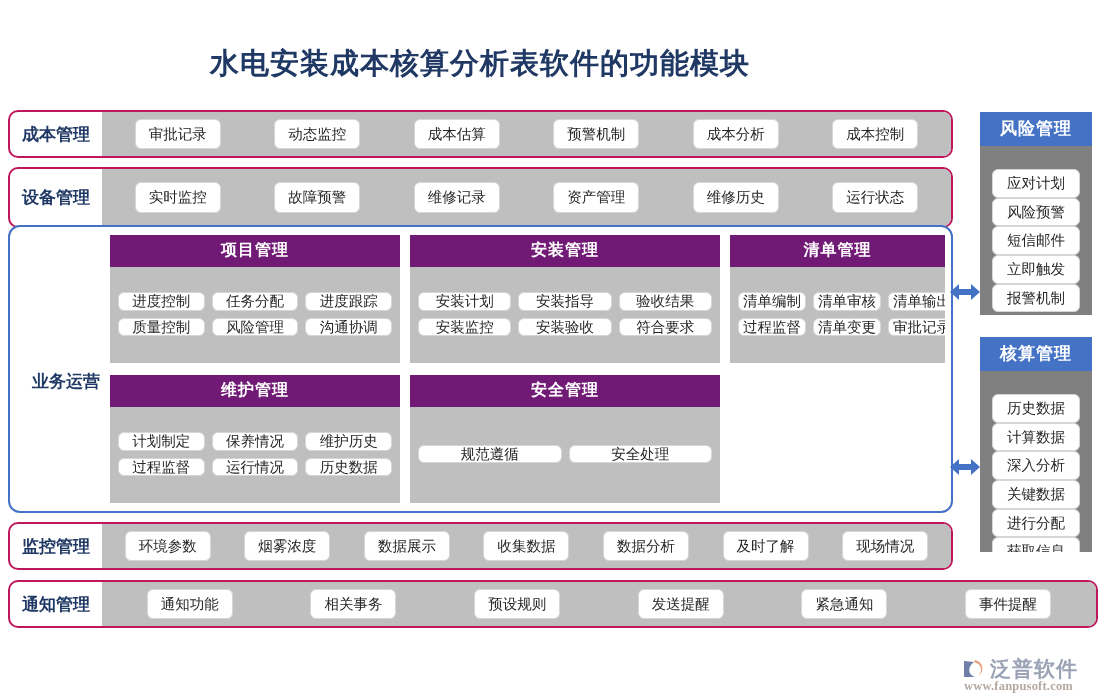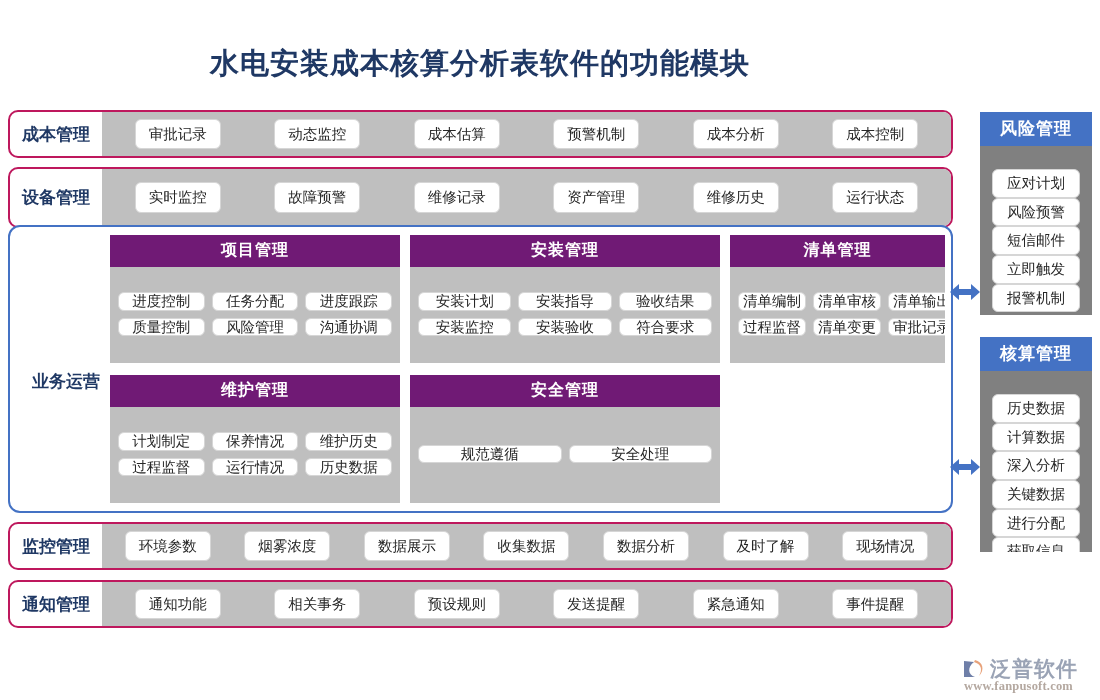--- a/index.html
+++ b/index.html
@@ -323,21 +323,21 @@
       <div class="chip">环境参数</div>
       <div class="chip">烟雾浓度</div>
       <div class="chip">数据展示</div>
       <div class="chip">收集数据</div>
       <div class="chip">数据分析</div>
       <div class="chip">及时了解</div>
       <div class="chip">现场情况</div>
     </div>
   </div>
 
-  <div class="row-card" style="left:8px; top:580px; width:945px; height:48px;">
+  <div class="row-card" style="left:8px; top:580px; width:1090px; height:48px;">
     <div class="row-label">通知管理</div>
     <div class="row-strip">
       <div class="chip">通知功能</div>
       <div class="chip">相关事务</div>
       <div class="chip">预设规则</div>
       <div class="chip">发送提醒</div>
       <div class="chip">紧急通知</div>
       <div class="chip">事件提醒</div>
     </div>
   </div>

